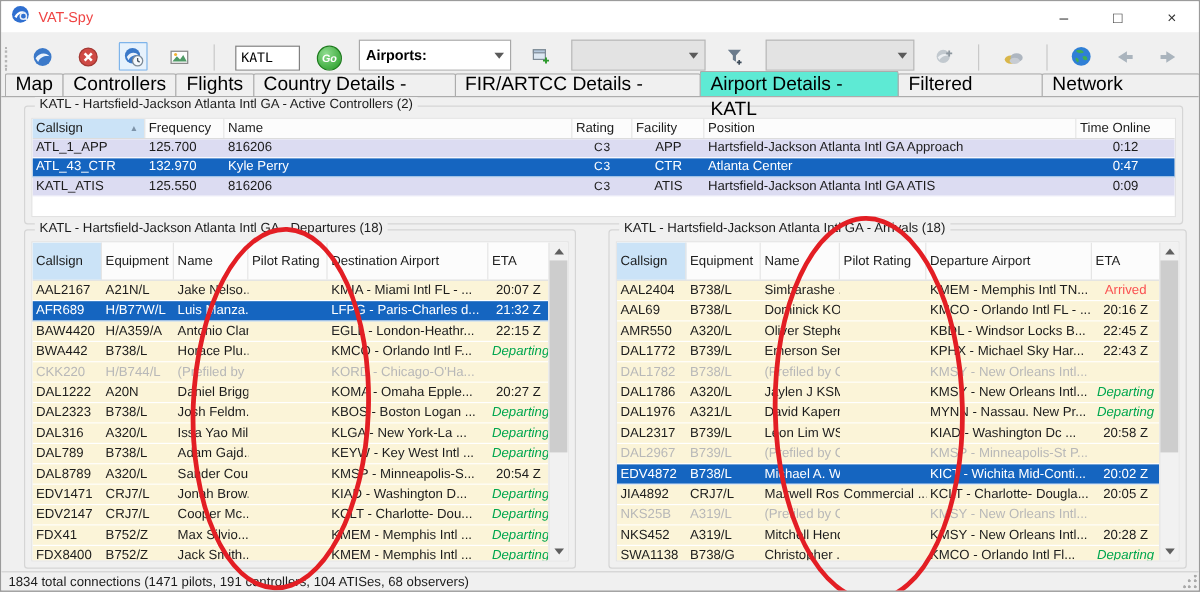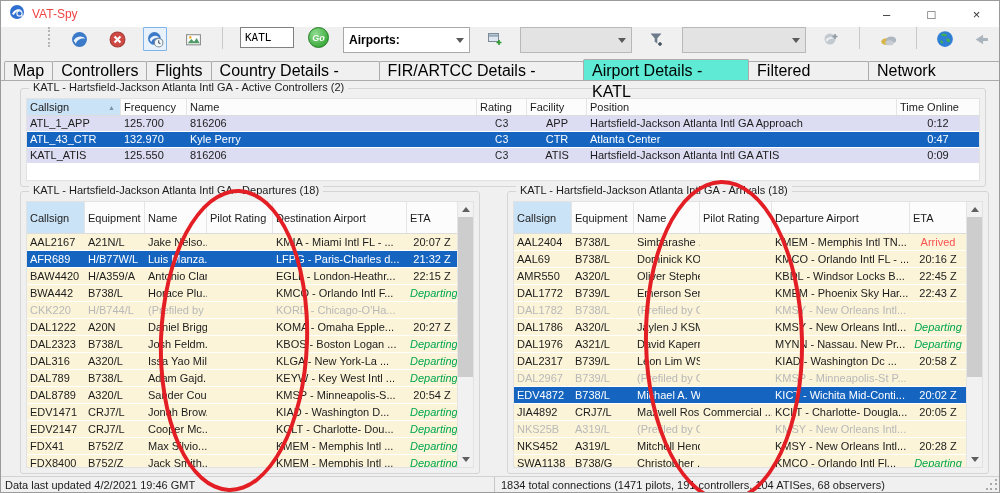--- a/index.html
+++ b/index.html
@@ -8,22 +8,22 @@
             border:1px solid #9b9b9b; overflow:hidden; font-family:"Liberation Sans", sans-serif; }
 
   
   .titlebar { height:26px; background:#ffffff; display:flex; align-items:center; padding-left:8px; }
   .titlebar .title { color:#ef4444; font-size:12px; margin-left:7px; }
   .win-controls { margin-left:auto; display:flex; height:100%; }
   .win-btn { width:45px; height:100%; display:flex; align-items:center; justify-content:center;
              color:#333; font-size:13px; cursor:default; }
 
   
-  .toolbar { height:32px; display:flex; align-items:flex-start; padding:0 2px; gap:14px;
-             background:#f0f0f0; white-space:nowrap; overflow:hidden;margin-left:44px; }
+  .toolbar { height:32px; display:flex; align-items:flex-end; padding:0 2px; gap:14px;
+             background:#f0f0f0; white-space:nowrap; overflow:hidden; }
   .tb-grip { width:3px; height:20px; border-left:2px dotted #b5b5b5; margin:0 3px 0 1px; }
   .tb-btn { width:24px; height:24px; min-width:24px; display:flex; align-items:center; justify-content:center;
             border:1px solid transparent; background:transparent; border-radius:1px; padding:0; }
   .tb-btn.active { border-color:#7eb4ea; background:#e7f2fc; }
   .tb-btn.small { width:22px; min-width:22px; }
   .tb-sep { width:1px; height:22px; background:#c9c9c9; margin:0 3px; flex:none; }
   .tb-input { width:54px; height:21px; border:1px solid #808080; background:#fff;
               font-family:"DejaVu Sans Mono", monospace; font-size:11px; padding:1px 4px; }
   .go-btn { width:21px; height:21px; min-width:21px; border-radius:50%; border:1px solid #1d7a1d;
             background:radial-gradient(circle at 35% 30%, #8fdc8f, #219a21);
@@ -570,21 +570,21 @@
                 <span class="td"></span>
                 <span class="td">KBDL - Windsor Locks B...</span>
                 <span class="td t-center">22:45 Z</span>
               </div>
 
               <div class="trow arr-grid">
                 <span class="td">DAL1772</span>
                 <span class="td">B739/L</span>
                 <span class="td">Emerson Sen...</span>
                 <span class="td"></span>
-                <span class="td">KMEM - Phoenix Sky Har...</span>
+                <span class="td">KPHX - Michael Sky Har...</span>
                 <span class="td t-center">22:43 Z</span>
               </div>
 
               <div class="trow arr-grid pre">
                 <span class="td">DAL1782</span>
                 <span class="td">B738/L</span>
                 <span class="td">(Prefiled by C...</span>
                 <span class="td"></span>
                 <span class="td">KMSY - New Orleans Intl...</span>
                 <span class="td t-center"></span>
@@ -679,21 +679,20 @@
           <div class="sb-thumb"></div>
           <div class="sb-btn bot">
               <span class="tri-dn"></span>
             </div>
         </div>
       </div>
     </div>
   </div>
 
   <div class="statusbar">
-    <div class="sb-left">Data last updated 4/2/2021 19:46 GMT</div>
     <div class="sb-right">1834 total connections (1471 pilots, 191 controllers, 104 ATISes, 68 observers)</div>
     <div class="grip"></div>
   </div>
 
   <div class="ellipse" id="ellipse-left"></div>
   <div class="ellipse" id="ellipse-right"></div>
 
 </div>
 
 </body></html>

